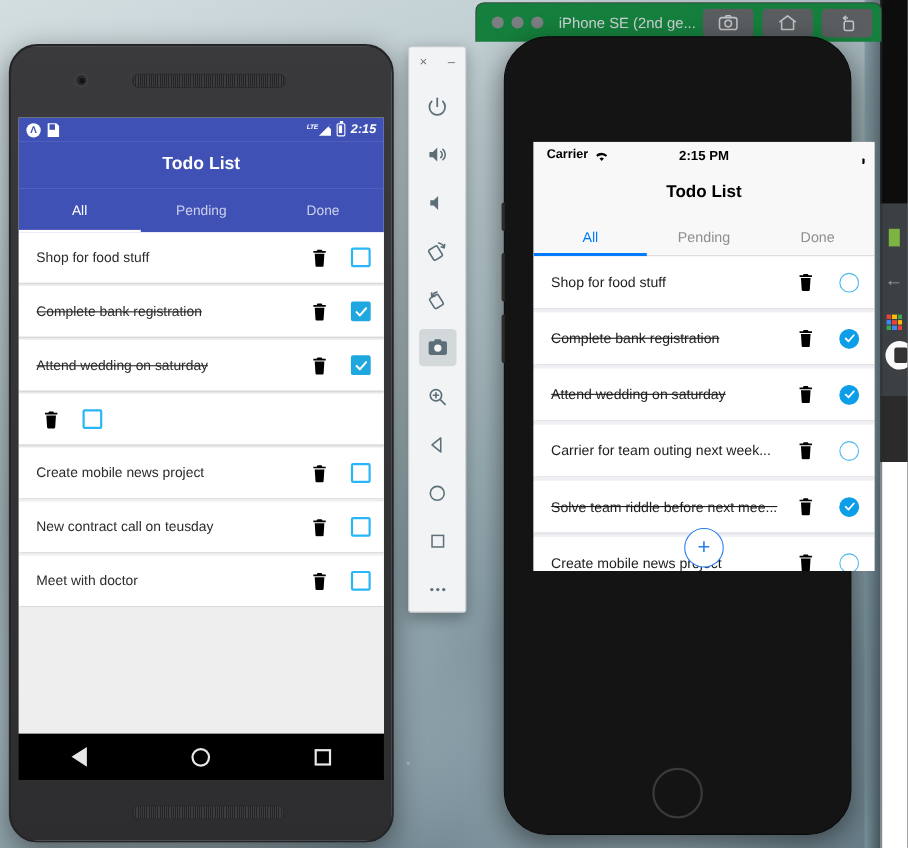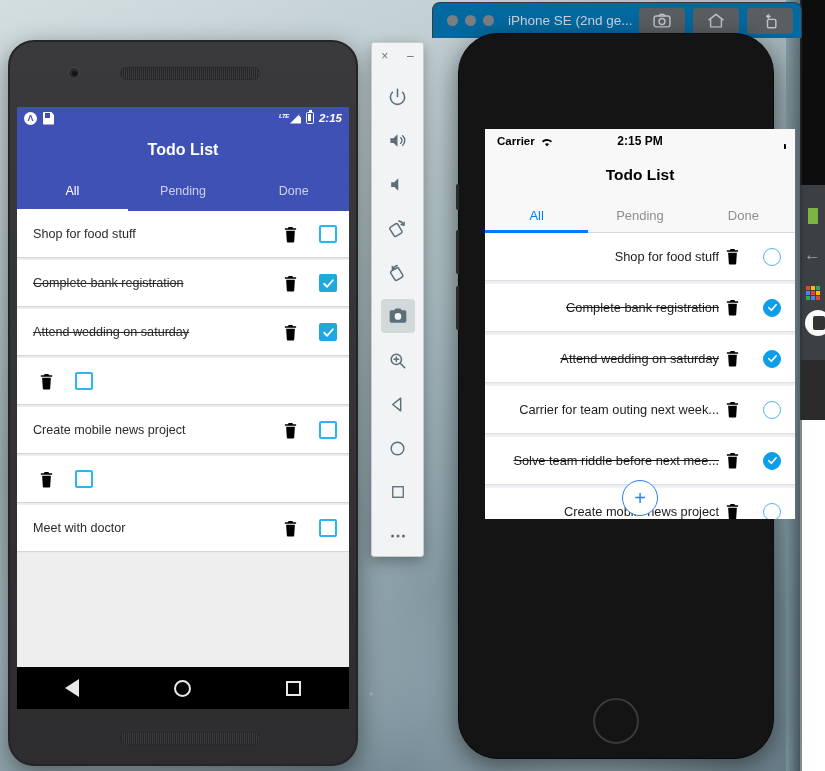--- a/index.html
+++ b/index.html
@@ -131,42 +131,42 @@
      border-radius:4px;cursor:pointer;color:#5c6f78;}
   .emu-btn.active { background:#d3d8da; }
   .emu-btn svg { display:block; }
 
   
   #ios-window {
     position:absolute; left:432px; top:2px; width:370px; height:769px;
   }
   .ios-titlebar {
     position:absolute; left:0; top:0; width:370px; height:36px;
-    background:#0369a1; border-radius:8px 8px 0 0; display:flex; align-items:center; padding:0 8px;
+    background:#15803d; border-radius:8px 8px 0 0; display:flex; align-items:center; padding:0 8px;
     border:1px solid #3a3d40; border-bottom:none;
   }
   .tl-dots { display:flex; gap:7px; margin-left:6px; }
   .tl-dot { width:11px;height:11px;border-radius:50%;background:#7c7f82; cursor:pointer;}
   .ios-title { margin-left:14px; color:#cfd2d4; font-size:13.5px; white-space:nowrap; overflow:hidden;
      text-overflow:ellipsis; max-width:135px;}
   .ios-tb-btns { margin-left:auto; display:flex; gap:8px; }
   .ios-tb-btn { width:46px;height:26px;border-radius:4px;background:#5a5e61;display:flex;align-items:center;
      justify-content:center;color:#c2c5c7;cursor:pointer;}
 
   #iphone-body {
     position:absolute; left:26px; top:31px; width:316px; height:726px;
     background:#141414; border-radius:40px; box-shadow:0 8px 26px rgba(0,0,0,0.5);
     border:1px solid #0a0a0a;
   }
   .ip-btn-l { position:absolute; left:-3px; width:3px; background:#2b2b2b; border-radius:2px 0 0 2px;}
   .ip-btn-r { position:absolute; right:-3px; width:3px; background:#2b2b2b; border-radius:0 2px 2px 0;}
   .ip-home { position:absolute; left:50%; transform:translateX(-50%); bottom:14px; width:46px; height:46px;
      border-radius:50%; border:2px solid #3a3a3a; }
   #ios-screen {
-    position:absolute; left:26px; top:95px; width:310px; height:390px; background:#fff; overflow:hidden;text-align:right;
+    position:absolute; left:26px; top:95px; width:310px; height:390px; background:#fff; overflow:hidden;
   }
 
   .ios-statusbar { height:24px; background:#f8f8f8; display:flex; align-items:center; padding:0 12px;
      font-size:11.5px; color:#000; font-weight:600; }
   .ios-carrier { display:flex; align-items:center; gap:5px; }
   .ios-time { position:absolute; left:50%; transform:translateX(-50%); font-size:12px; font-weight:600; }
   .ios-sb-right { margin-left:auto; }
   .icon-battery-ios { width:22px;height:11px;border-radius:2.5px;background:#000;position:relative;}
   .icon-battery-ios::after{content:"";position:absolute;right:-3px;top:3px;width:2px;height:5px;
      background:#000;border-radius:0 1px 1px 0;}
@@ -295,20 +295,21 @@
           <div class="and-item-text">Create mobile news project</div>
           <div class="and-trash">
             <svg width="15" height="17" viewBox="0 0 24 26" fill="currentColor">
               <path d="M9 1h6l1.2 2H21v2.4H3V3h4.8L9 1z"></path>
               <path d="M5 7h14l-1.1 17.2a1.6 1.6 0 0 1-1.6 1.5H7.7a1.6 1.6 0 0 1-1.6-1.5L5 7z"></path>
             </svg>
           </div>
           <div class="and-check"></div>
         </div>
         <div class="and-item">
+          <div class="and-item-text">New contract call on teusday</div>
           <div class="and-trash">
             <svg width="15" height="17" viewBox="0 0 24 26" fill="currentColor">
               <path d="M9 1h6l1.2 2H21v2.4H3V3h4.8L9 1z"></path>
               <path d="M5 7h14l-1.1 17.2a1.6 1.6 0 0 1-1.6 1.5H7.7a1.6 1.6 0 0 1-1.6-1.5L5 7z"></path>
             </svg>
           </div>
           <div class="and-check"></div>
         </div>
         <div class="and-item">
           <div class="and-item-text">Meet with doctor</div>

